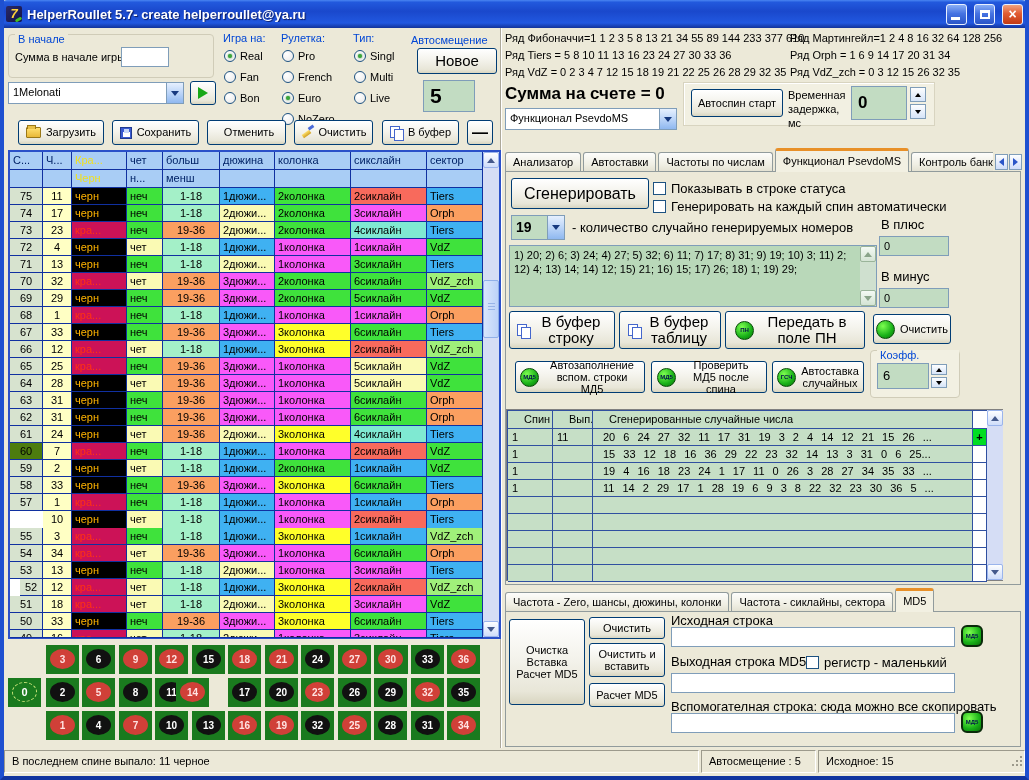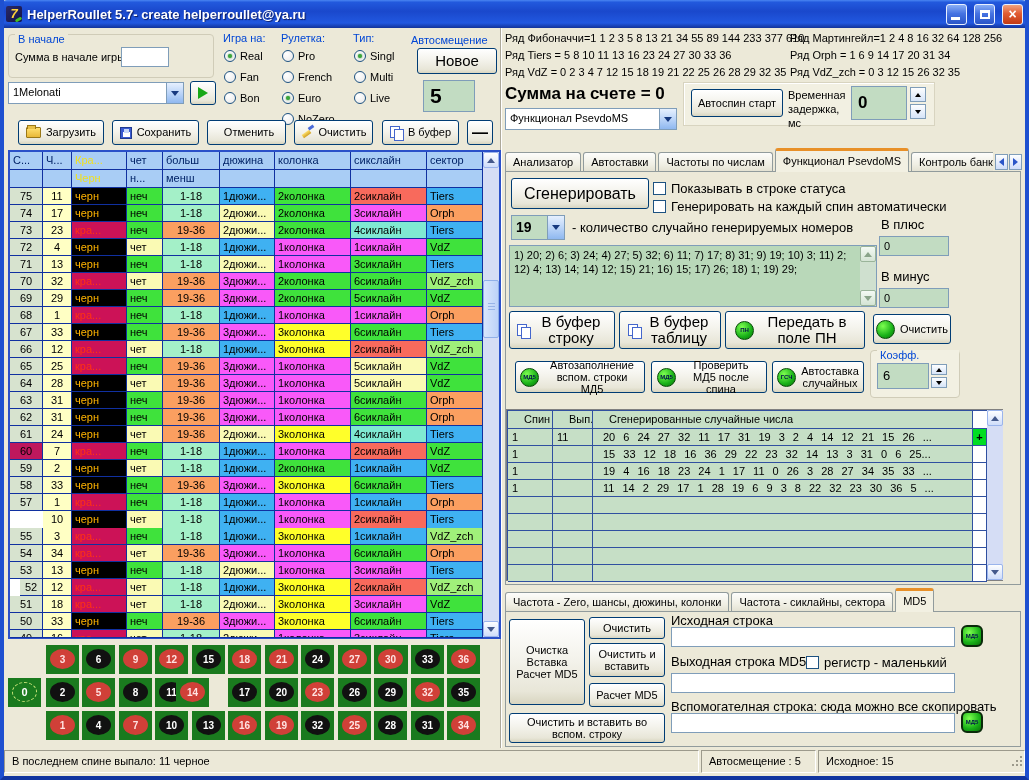--- a/index.html
+++ b/index.html
@@ -372,21 +372,21 @@
             <div class="c ctr" style="background: rgb(255, 255, 196);">24</div>
             <div class="c" style="background: rgb(0, 0, 0); color: rgb(255, 180, 0);">черн</div>
             <div class="c" style="background: rgb(250, 250, 180);">чет</div>
             <div class="c ctr" style="background: rgb(251, 159, 96);">19-36</div>
             <div class="c" style="background: rgb(250, 250, 180);">2дюжи...</div>
             <div class="c" style="background: rgb(255, 255, 42);">3колонка</div>
             <div class="c" style="background: rgb(127, 233, 210);">4сиклайн</div>
             <div class="c" style="background: rgb(63, 177, 242);">Tiers</div>
           </div>
           <div class="trow">
-            <div class="c ctr" style="background: #be185d;">60</div>
+            <div class="c ctr" style="background: #4d7c0f;">60</div>
             <div class="c ctr" style="background: rgb(255, 255, 196);">7</div>
             <div class="c" style="background: rgb(204, 18, 87); color: rgb(255, 50, 18);">кра...</div>
             <div class="c" style="background: rgb(63, 226, 60);">неч</div>
             <div class="c ctr" style="background: rgb(164, 240, 200);">1-18</div>
             <div class="c" style="background: rgb(63, 177, 242);">1дюжи...</div>
             <div class="c" style="background: rgb(249, 89, 249);">1колонка</div>
             <div class="c" style="background: rgb(248, 106, 92);">2сиклайн</div>
             <div class="c" style="background: rgb(63, 226, 60);">VdZ</div>
           </div>
           <div class="trow">
@@ -846,23 +846,20 @@
     <div class="panel" style="left:501px;top:583px;width:516px;height:136px;"></div>
 
     <div class="xpbtn" style="left:505px;top:591px;width:76px;height:86px;white-space:pre-line;">Очистка
 Вставка
 Расчет MD5</div>
     <div class="xpbtn" style="left:585px;top:589px;width:76px;height:22px;">Очистить</div>
     <div class="xpbtn" style="left:585px;top:615px;width:76px;height:34px;">
       <span style="width:62px;">Очистить и вставить</span>
     </div>
     <div class="xpbtn" style="left:585px;top:655px;width:76px;height:24px;">Расчет MD5</div>
-    <div class="xpbtn" style="left:505px;top:685px;width:156px;height:30px;">
-      <span style="width:140px;">Очистить и  вставить во вспом. строку</span>
-    </div>
 
     <span style="position:absolute;left:667px;top:585px;font-size:13px;">Исходная строка</span>
     <input class="tbox" style="position: absolute; left: 667px; top: 599px; width: 284px; height: 20px;" value="">
     <span class="sph" style="position:absolute;left:957px;top:597px;width:22px;height:22px;border:2px solid #0a2a0a;border-radius:6px;">МД5</span>
 
     <span style="position:absolute;left:667px;top:626px;font-size:13px;">Выходная строка MD5</span>
     <div class="cbrow" style="left:802px;top:627px;">
       <span class="cbox"></span>
       <span style="font-size:13px;">регистр  - маленький</span>
     </div>

